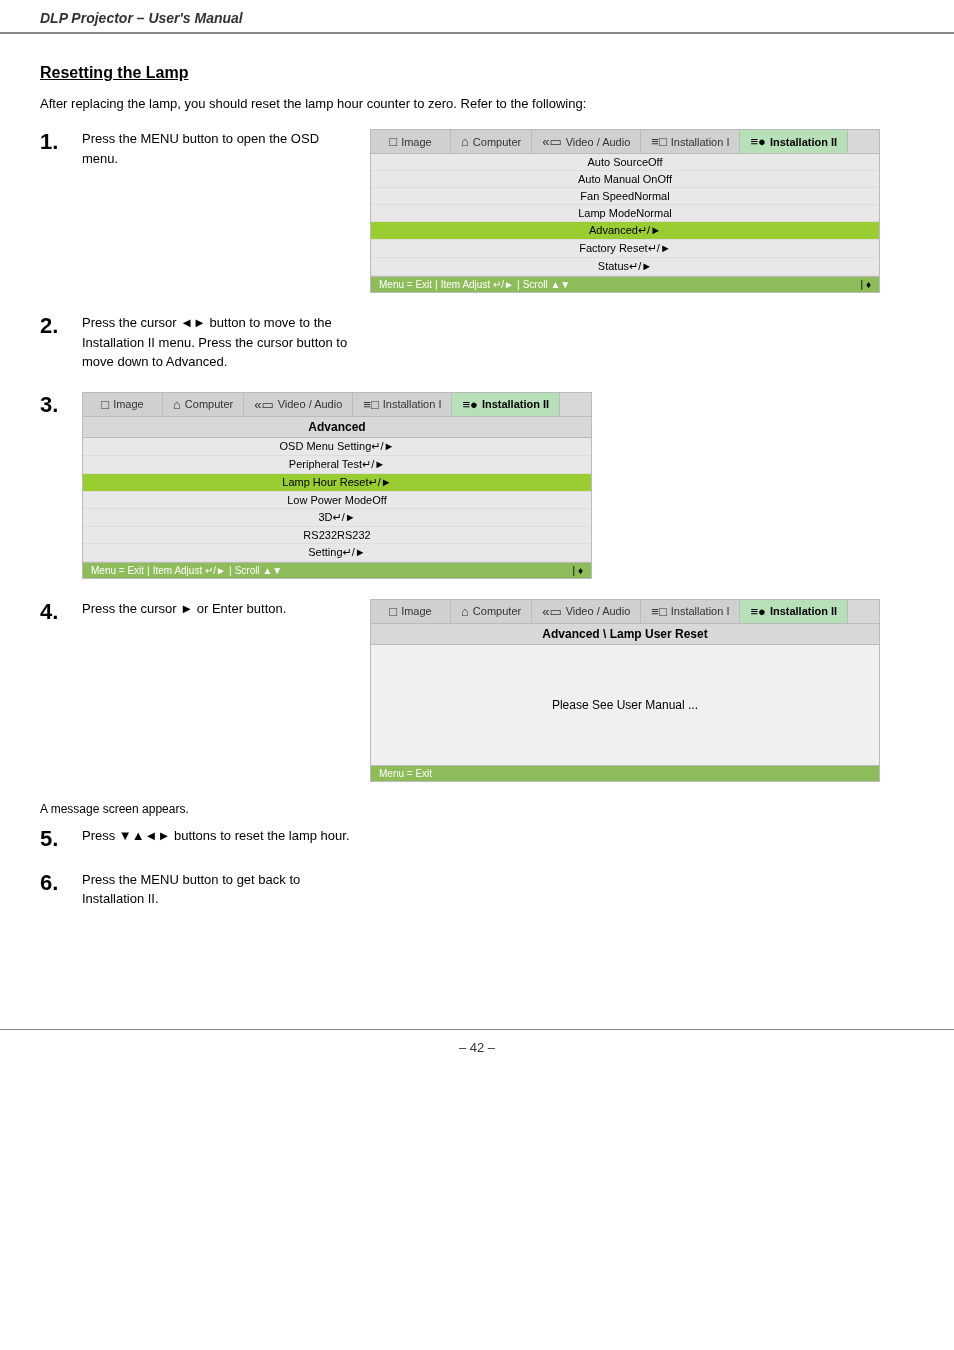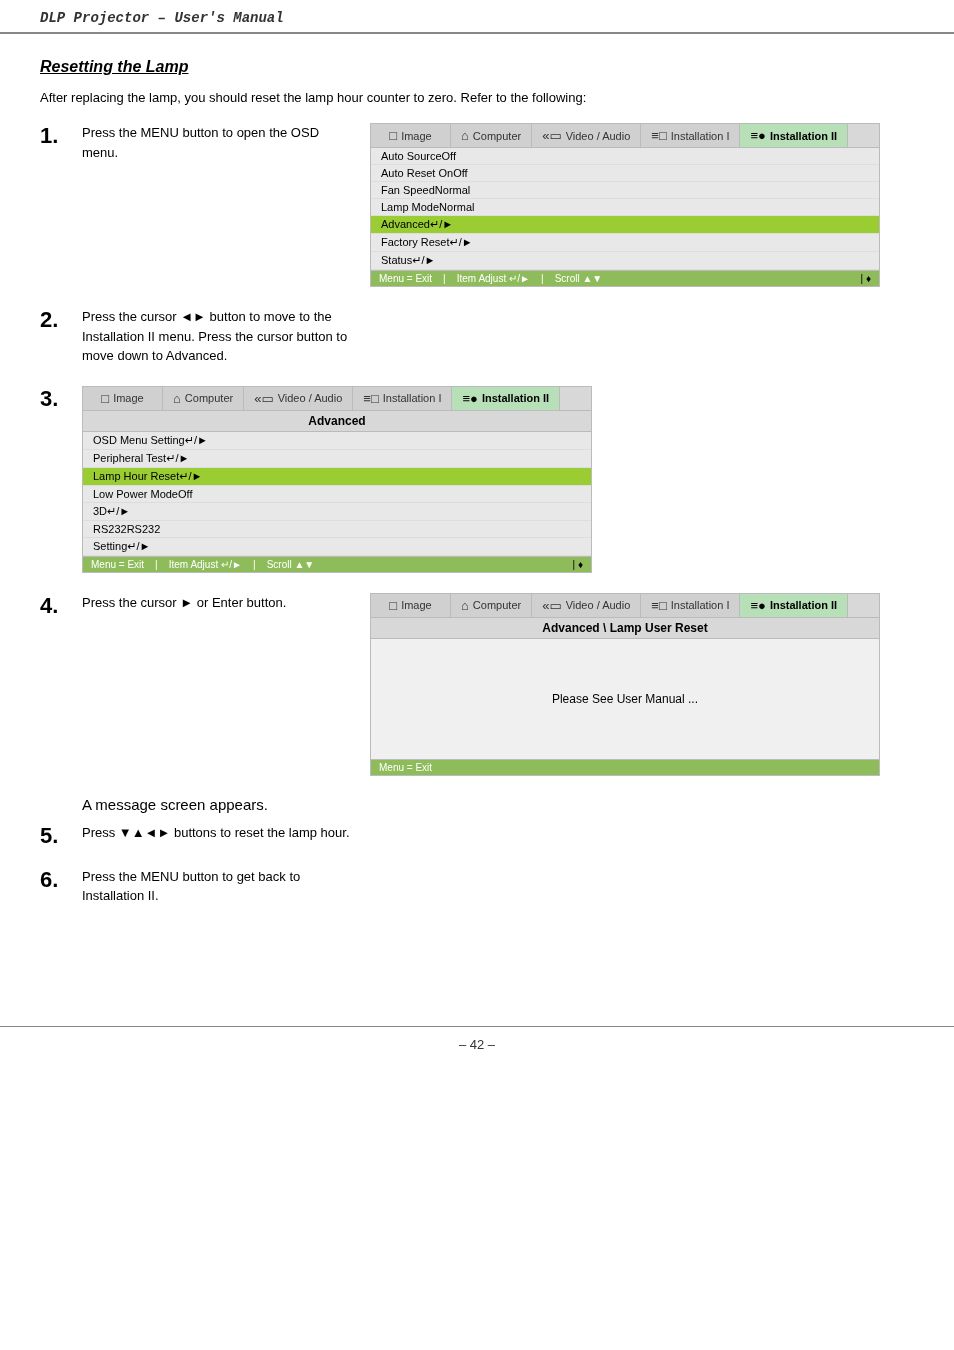--- a/index.html
+++ b/index.html
@@ -10,38 +10,36 @@
       color: #000;
       width: 954px;
       min-height: 1350px;
       padding: 0;
     }
 
     
     .page-header {
       border-bottom: 2px solid #888;
       padding: 10px 40px 6px 40px;
-      margin-bottom: 14px;
-      font-family: Liberation Mono, monospace;
+      margin-bottom: 20px;
     }
     .page-header-title {
       font-style: italic;
       font-weight: bold;
       font-size: 14px;
       color: #333;
     }
 
     
     .main-content {
       padding: 10px 40px 40px 40px;
     }
 
     
     .section-heading {
-      font-style: italic;
       font-weight: bold;
       font-size: 16px;
       text-decoration: underline;
       margin-bottom: 14px;
       color: #000;
     }
 
     .intro-text {
       font-size: 13px;
       margin-bottom: 18px;
@@ -113,21 +111,21 @@
     .osd-tab-icon {
       font-size: 13px;
     }
 
     
     .osd-menu-rows {
       background: #e8e8e8;
     }
     .osd-row {
       display: flex;
-      justify-content: flex-start;
+      justify-content: center;
       padding: 2px 10px;
       border-bottom: 1px solid #ddd;
       font-size: 11px;
       background: #e8e8e8;
     }
     .osd-row.highlighted {
       background: #9acd32;
       color: #000;
     }
 
@@ -141,21 +139,20 @@
       border-bottom: 1px solid #bbb;
     }
 
     
     .osd-bottom-bar {
       display: flex;
       align-items: center;
       background: #8fbc5a;
       padding: 2px 8px;
       font-size: 10px;
-      gap: 8px;
       border-top: 1px solid #bbb;
     }
     .osd-bottom-item {
       display: flex;
       align-items: center;
       gap: 3px;
       color: #fff;
       font-size: 10px;
     }
     .osd-bottom-sep {
@@ -184,23 +181,22 @@
     
     .page-footer {
       border-top: 1px solid #888;
       text-align: center;
       padding: 10px;
       font-size: 13px;
       color: #333;
       margin-top: 60px;
     }
     .sub-text {
-      font-size: 15px;
+      font-size: 12px;
       margin-top: 8px;
-      margin-left: 42px;
       margin-bottom: 10px;
     }
   </style>
 </head>
 <body>
 
 <div class="page-header">
   <span class="page-header-title">DLP Projector – User's Manual</span>
 </div>
 
@@ -241,21 +237,21 @@
             <span class="osd-tab-icon">≡●</span>
             <span>Installation II</span>
           </div>
         </div>
         <div class="osd-menu-rows">
           <div class="osd-row">
             <span>Auto Source</span>
               <span>Off</span>
           </div>
           <div class="osd-row">
-            <span>Auto Reset On</span>
+            <span>Auto Manual On</span>
               <span>Off</span>
           </div>
           <div class="osd-row">
             <span>Fan Speed</span>
               <span>Normal</span>
           </div>
           <div class="osd-row">
             <span>Lamp Mode</span>
               <span>Normal</span>
           </div>

